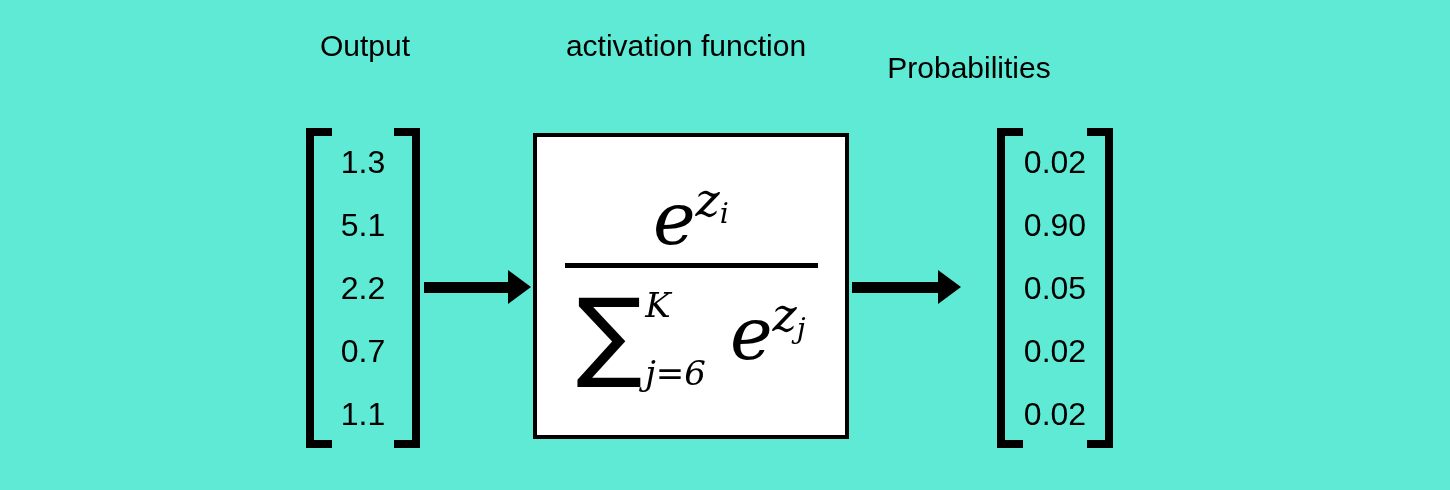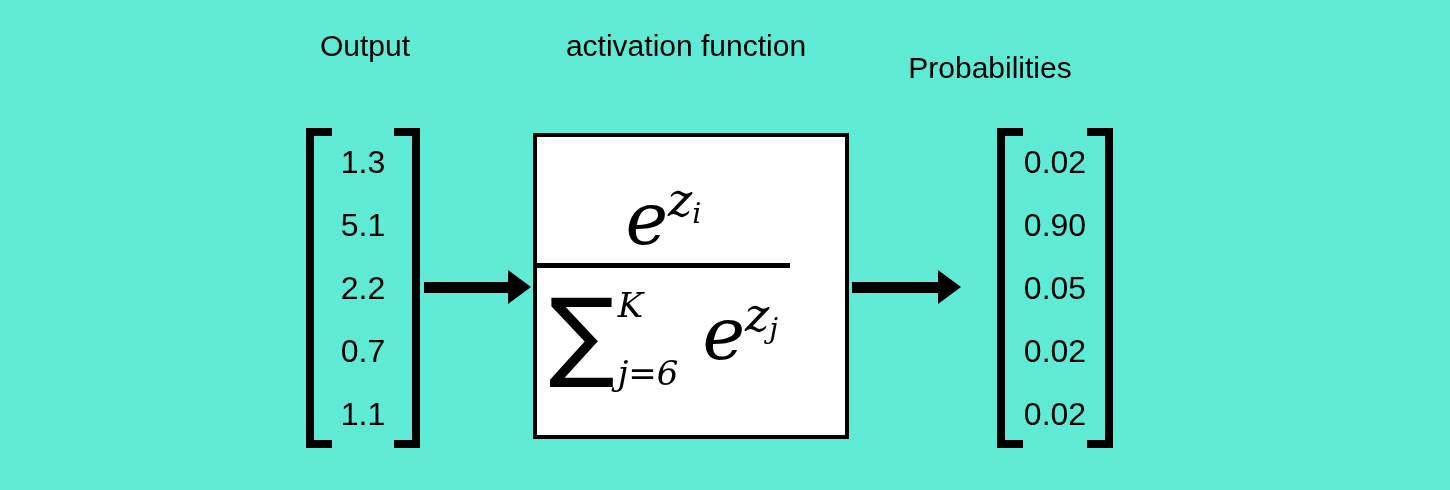--- a/index.html
+++ b/index.html
@@ -21,21 +21,21 @@
   .diagram-label {
     position: absolute;
     text-align: center;
     font-size: 30px;
     line-height: 37px;
     color: #000000;
     white-space: nowrap;
   }
   .label-output        { left: 280px; top: 27px;  width: 170px; }
   .label-softmax       { left: 536px; top: 27px;  width: 300px; }
-  .label-probabilities { left: 890px; top: 49px;  width: 200px; }
+  .label-probabilities { left: 869px; top: 49px;  width: 200px; }
 
   
   .vector {
     position: absolute;
     top: 128px;
     height: 320px;
   }
   .vector-input  { left: 306px; width: 114px; }
   .vector-output { left: 961px; width: 116px; margin-left: 36px; }
 
@@ -78,21 +78,21 @@
     position: absolute;
     left: 533px;
     top: 133px;
     width: 316px;
     height: 306px;
     box-sizing: border-box;
     border: 4px solid #000;
     background: #ffffff;
     display: flex;
     align-items: center;
-    justify-content: flex-start;
+    justify-content: center;
   }
 
   
   .fraction {
     display: flex;
     flex-direction: column;
     align-items: center;
     font-family: "DejaVu Serif", "Liberation Serif", serif;
     font-style: italic;
     color: #000000;

